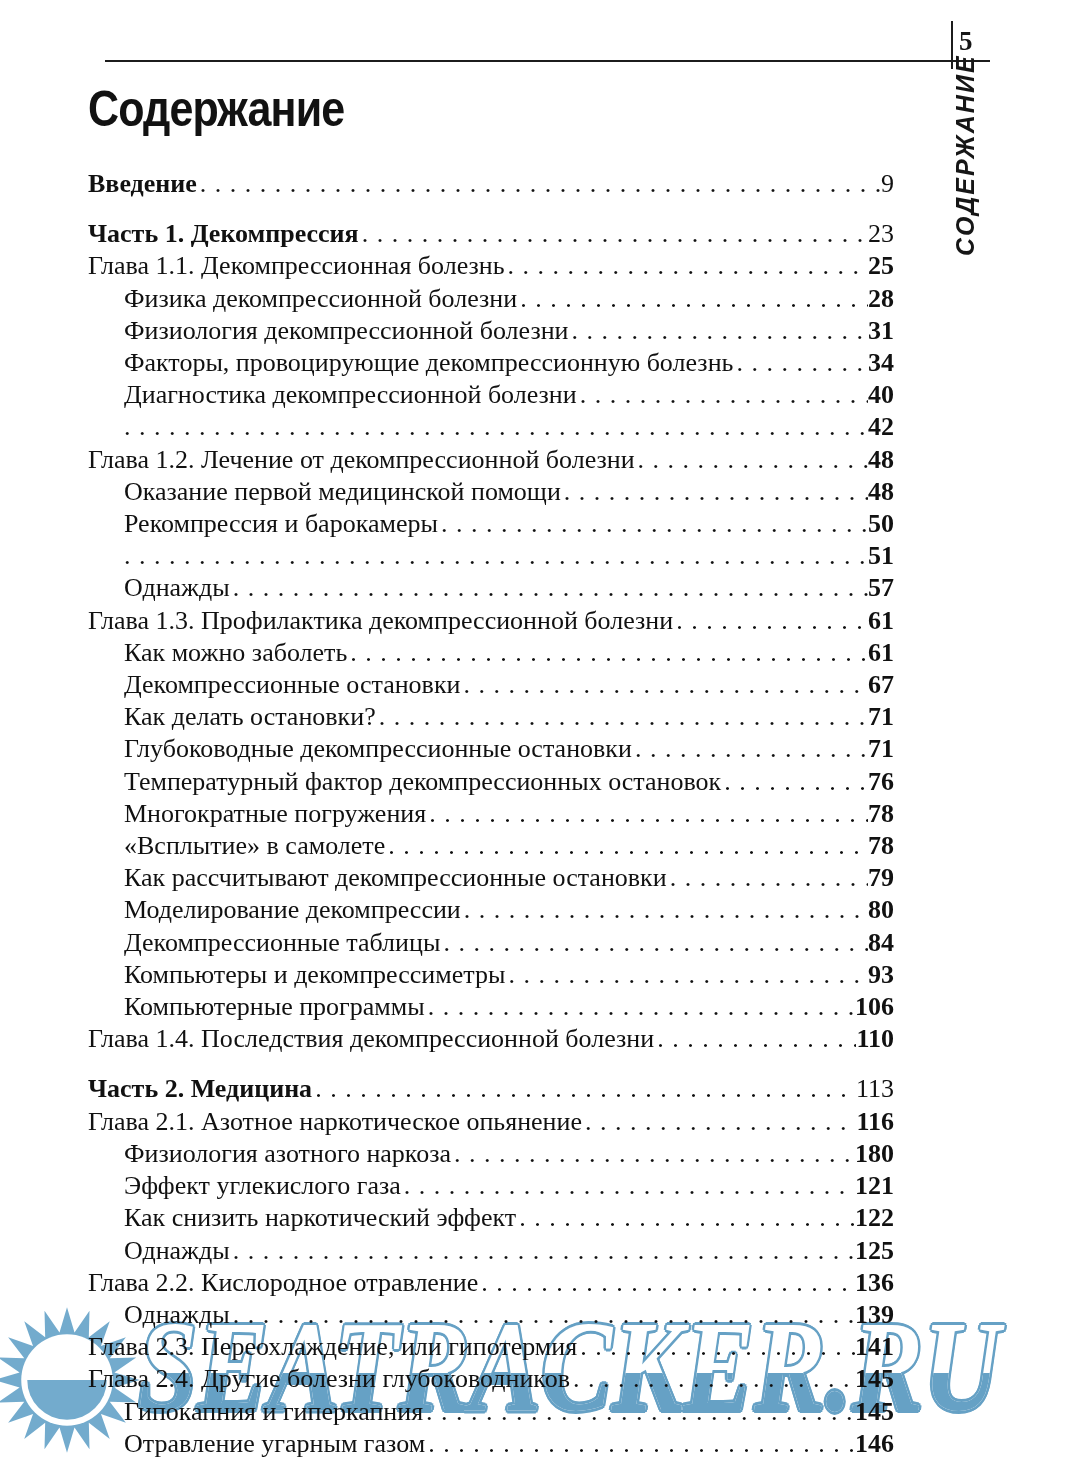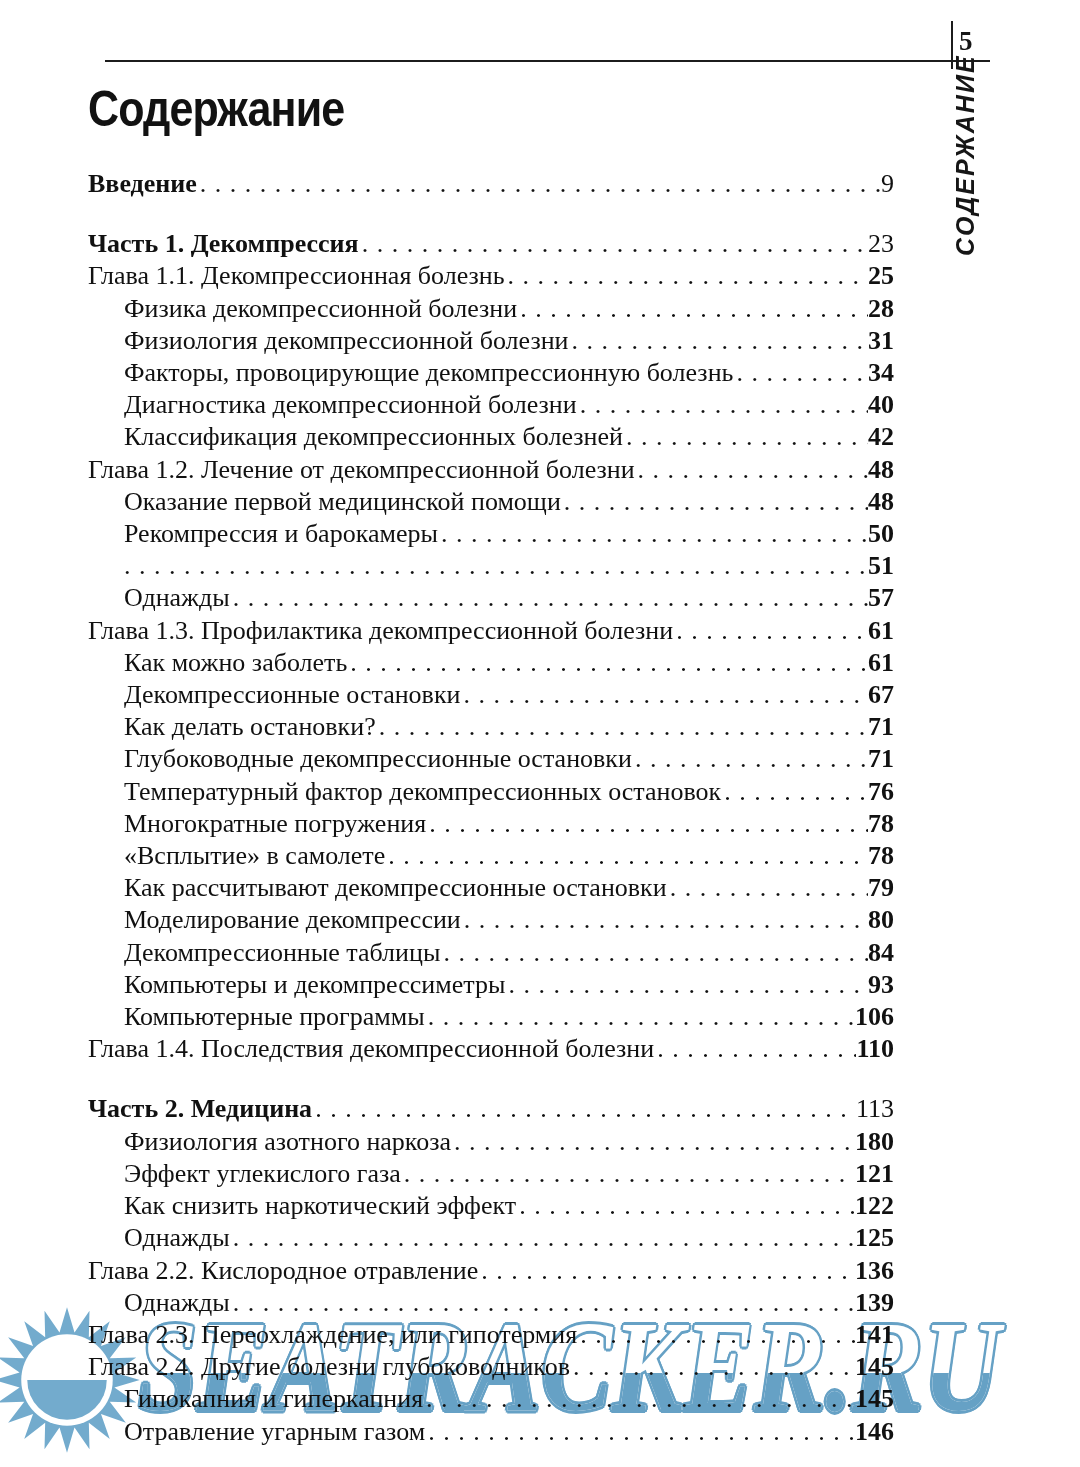--- a/index.html
+++ b/index.html
@@ -115,21 +115,21 @@
   }
   .toc-row {
     display: flex;
     align-items: baseline;
     font-size: 26px;
     line-height: 32.2px;
     white-space: nowrap;
   }
   .toc-row.level-part { font-weight: 700; }
   .toc-row.level-section { padding-left: 36px; }
-  .toc-row.gap-before { margin-top: 28px; }
+  .toc-row.gap-before { margin-top: 18px; }
   .toc-label { flex: 0 0 auto; padding-right: 3px; }
   .toc-dots {
     flex: 1 1 auto;
     overflow: hidden;
     font-weight: 400;
   }
   .toc-dots::after {
     content: ". . . . . . . . . . . . . . . . . . . . . . . . . . . . . . . . . . . . . . . . . . . . . . . . . . . . . . . . . . . .";
     letter-spacing: 1px;
   }
@@ -186,21 +186,20 @@
         <span class="toc-label">Факторы, провоцирующие декомпрессионную болезнь</span>
         <span class="toc-dots"></span>
         <span class="toc-page">34</span>
       </div>
       <div class="toc-row level-section">
         <span class="toc-label">Диагностика декомпрессионной болезни</span>
         <span class="toc-dots"></span>
         <span class="toc-page">40</span>
       </div>
       <div class="toc-row level-section">
-        <span class="toc-label">Классификация декомпрессионных болезней</span>
         <span class="toc-dots"></span>
         <span class="toc-page">42</span>
       </div>
       <div class="toc-row level-chapter">
         <span class="toc-label">Глава 1.2. Лечение от декомпрессионной болезни</span>
         <span class="toc-dots"></span>
         <span class="toc-page">48</span>
       </div>
       <div class="toc-row level-section">
         <span class="toc-label">Оказание первой медицинской помощи</span>
@@ -289,20 +288,25 @@
       <div class="toc-row level-chapter">
         <span class="toc-label">Глава 1.4. Последствия декомпрессионной болезни</span>
         <span class="toc-dots"></span>
         <span class="toc-page">110</span>
       </div>
       <div class="toc-row level-part gap-before">
         <span class="toc-label">Часть 2. Медицина</span>
         <span class="toc-dots"></span>
         <span class="toc-page">113</span>
       </div>
+      <div class="toc-row level-chapter">
+        <span class="toc-label">Глава 2.1. Азотное наркотическое опьянение</span>
+        <span class="toc-dots"></span>
+        <span class="toc-page">116</span>
+      </div>
       <div class="toc-row level-section">
         <span class="toc-label">Физиология азотного наркоза</span>
         <span class="toc-dots"></span>
         <span class="toc-page">180</span>
       </div>
       <div class="toc-row level-section">
         <span class="toc-label">Эффект углекислого газа</span>
         <span class="toc-dots"></span>
         <span class="toc-page">121</span>
       </div>

